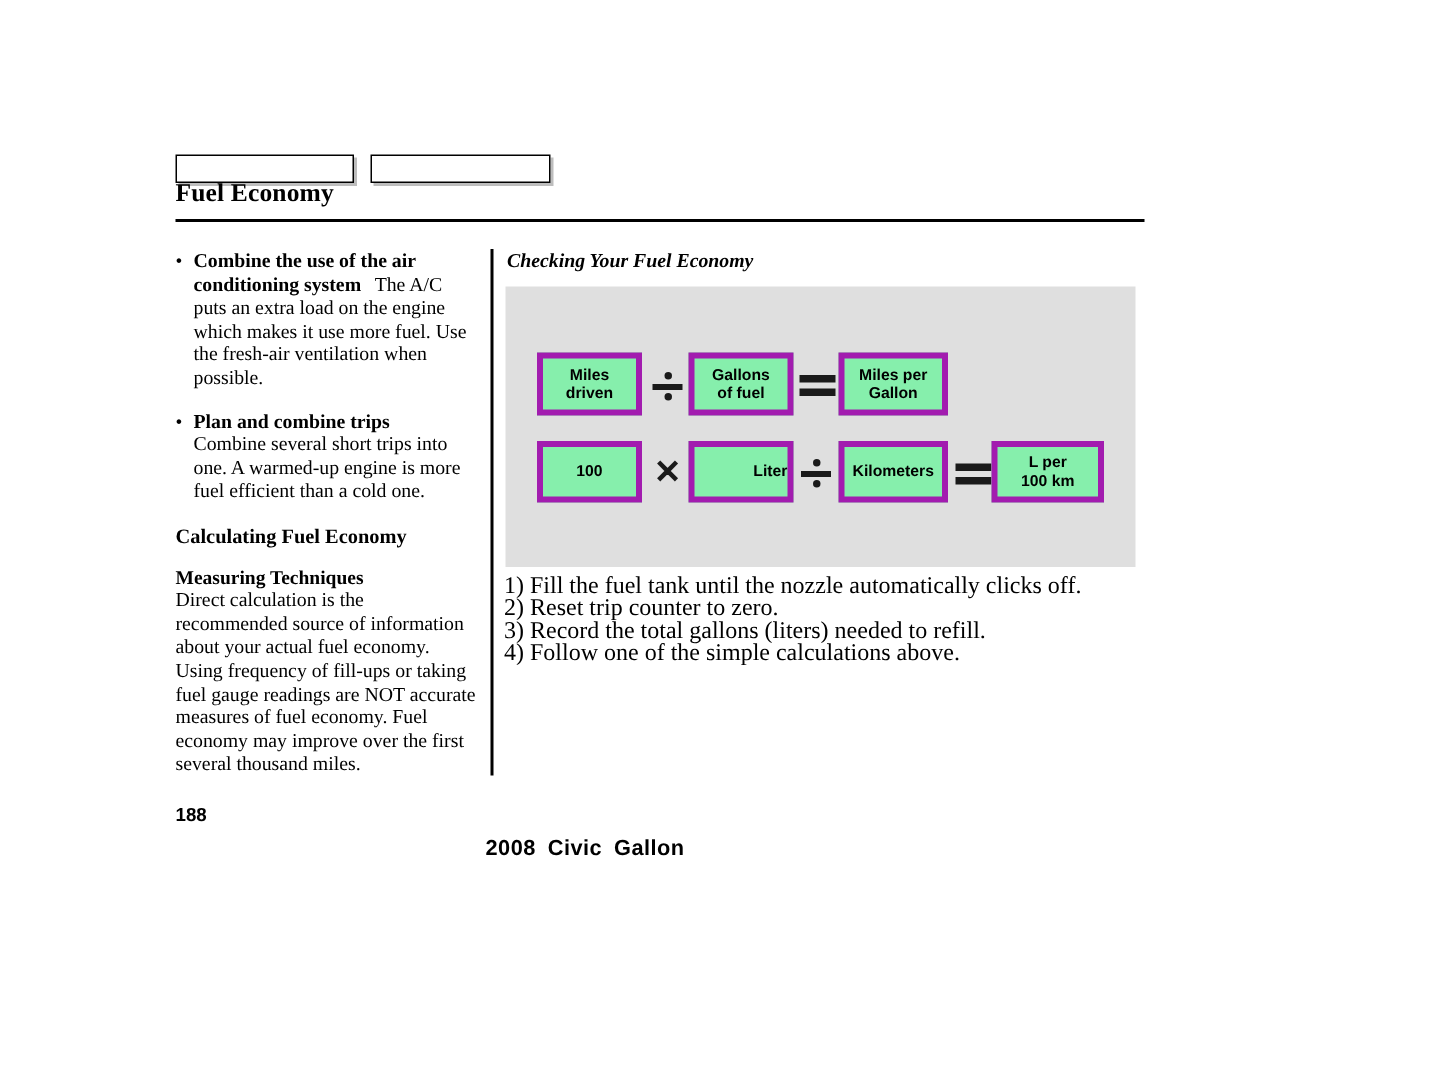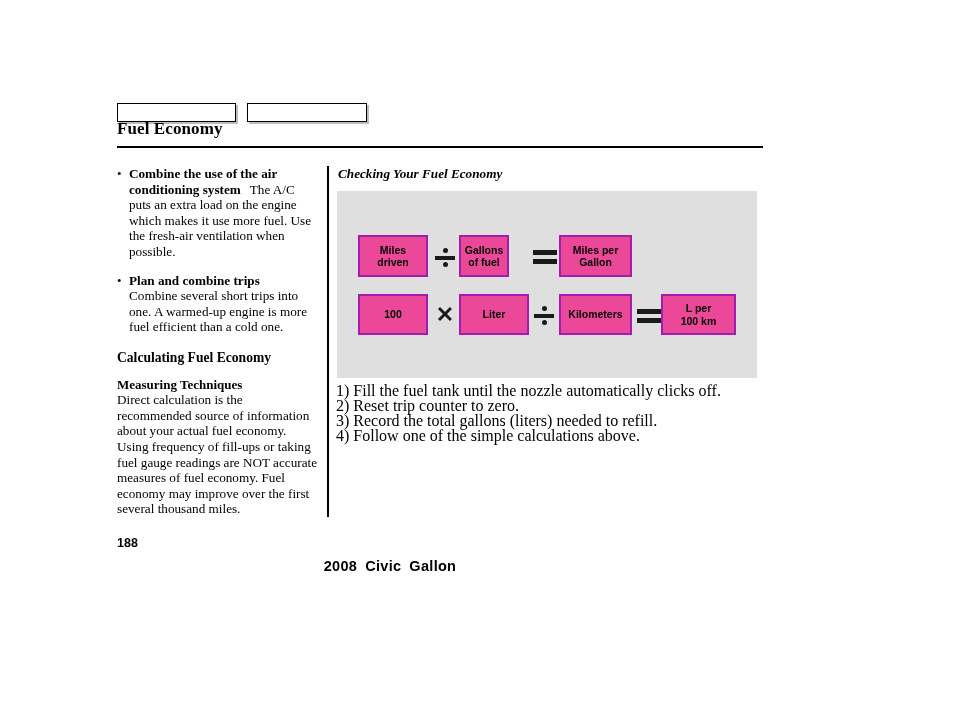--- a/index.html
+++ b/index.html
@@ -121,22 +121,22 @@
   .diagram-panel {
     position: relative;
     width: 420px;
     height: 187px;
     background: #dfdfdf;
   }
 
   .dbox {
     position: absolute;
     box-sizing: border-box;
-    border: 2px solid #a21caf;
-    background: #ec4899;
+    border: 4px solid #a21caf;
+    background: #86efac;
     font-family: "Liberation Sans", sans-serif;
     font-weight: bold;
     font-size: 10.5px;
     line-height: 12.5px;
     color: #000;
     display: flex;
     align-items: center;
     justify-content: center;
     text-align: center;
   }
@@ -263,21 +263,21 @@
           <span>driven</span>
         </span>
       </div>
 
       <div class="dop op-div" style="left:97px; top:54px;">
         <span class="dot top"></span>
           <span class="bar"></span>
           <span class="dot bot"></span>
       </div>
 
-      <div class="dbox" style="left:122px; top:44px; width:50px; height:42px;">
+      <div class="dbox" style="left:122px; top:44px; width:70px; height:42px;">
         <span>
           <span>Gallons</span><br>
           <span>of fuel</span>
         </span>
       </div>
 
       <div class="dop op-eq" style="left:196px; top:57px;">
         <span class="bar top"></span>
           <span class="bar bot"></span>
       </div>
@@ -288,21 +288,21 @@
           <span>Gallon</span>
         </span>
       </div>
 
       <div class="dbox" style="left:21px; top:103px; width:70px; height:41px;">
         <span>100</span>
       </div>
 
       <div class="dop op-mul" style="left:97px; top:113px;">✕</div>
 
-      <div class="dbox" style="left:122px; top:103px; width:70px; height:41px;">
+      <div class="dbox" style="left:122px; top:103px; width:70px; height:41px;justify-content:flex-end;">
         <span>Liter</span>
       </div>
 
       <div class="dop op-div" style="left:196px; top:112px;">
         <span class="dot top"></span>
           <span class="bar"></span>
           <span class="dot bot"></span>
       </div>
 
       <div class="dbox" style="left:222px; top:103px; width:73px; height:41px;">

